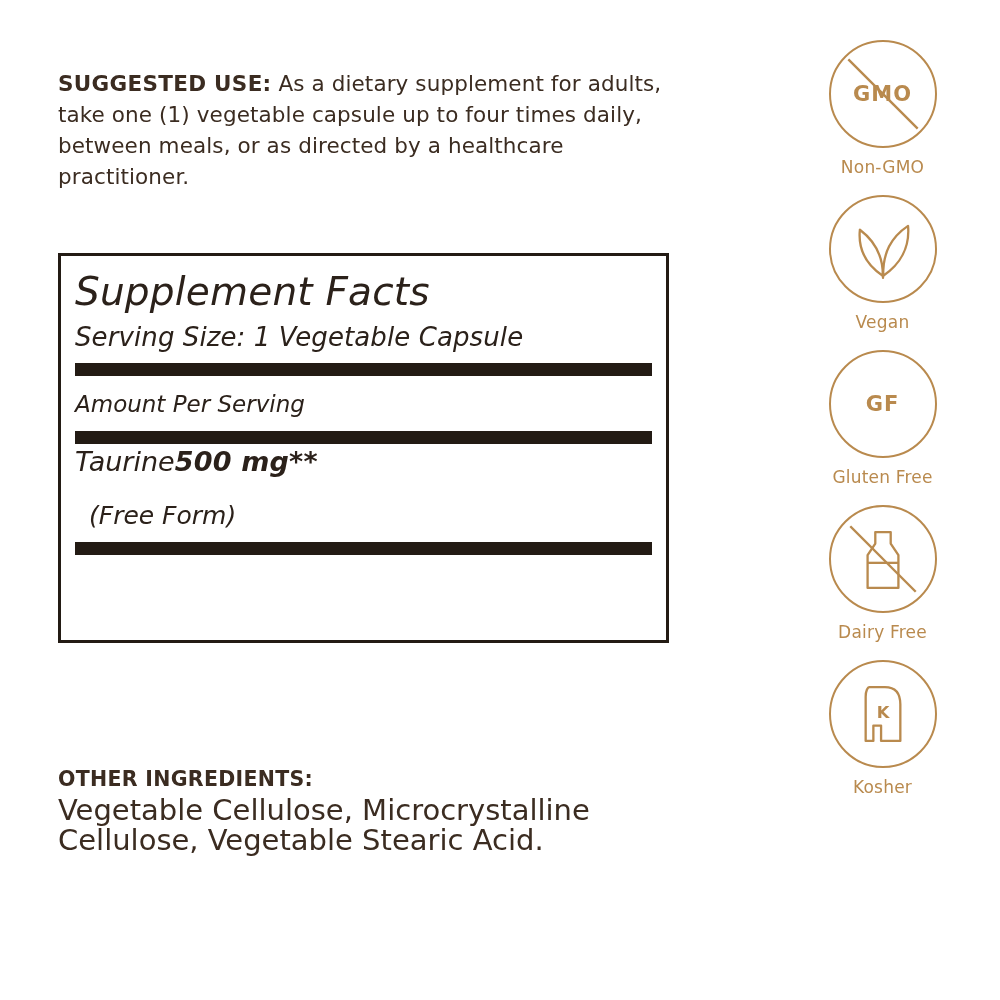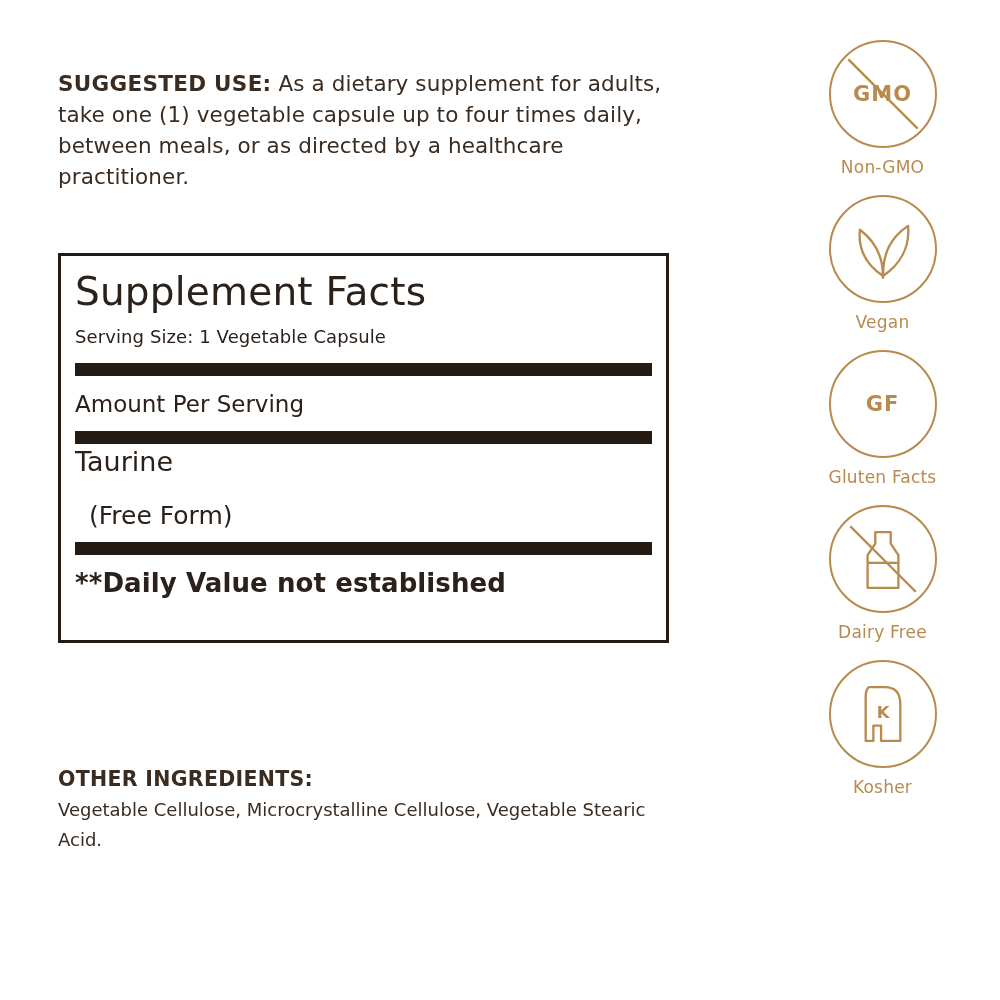--- a/index.html
+++ b/index.html
@@ -44,30 +44,31 @@
     position: absolute;
     left: 58px;
     top: 253px;
     width: 611px;
     height: 390px;
     border: 3px solid #231b14;
     background: #fff;
   }
   .sf-inner {
     padding: 8px 14px 0 14px;
+    font-style: italic;
   }
   .sf-title {
     font-size: 39px;
     line-height: 48px;
     color: #2b211a;
     letter-spacing: .2px;
     margin-top: 4px;
   }
   .sf-serving {
-    font-size: 18px;
+    font-size: 26px;
     line-height: 34px;
     color: #2b211a;
     margin-top: 4px;
     letter-spacing: .1px;
   }
   .rule-thick {
     height: 13px;
     background: #231b14;
     margin: 9px 0 0 0;
   }
@@ -119,21 +120,21 @@
     top: 767px;
     width: 620px;
   }
   .other-ing .oi-title {
     font-size: 20.5px;
     font-weight: bold;
     color: #3b2c21;
     letter-spacing: .3px;
   }
   .other-ing .oi-body {
-    font-size: 18px;
+    font-size: 29px;
     line-height: 30px;
     color: #3b2c21;
     margin-top: 4px;
   }
 
   
   .badges {
     position: absolute;
     left: 800px;
     top: 40px;
@@ -188,24 +189,24 @@
 
   <div class="sf-panel">
     <div class="sf-inner">
       <div class="sf-title">Supplement Facts</div>
       <div class="sf-serving">Serving Size: 1 Vegetable Capsule</div>
       <div class="rule-thick"></div>
       <div class="sf-aps">Amount Per Serving</div>
       <div class="rule-thick second"></div>
       <div class="sf-row">
         <span class="name">Taurine</span>
+        <span class="amount">500 mg**</span>
       </div>
       <div class="sf-subname">(Free Form)</div>
       <div class="rule-thick third"></div>
-      <div class="sf-footnote">**Daily Value not established</div>
     </div>
   </div>
 
   <div class="other-ing">
     <div class="oi-title">OTHER INGREDIENTS:</div>
     <div class="oi-body">Vegetable Cellulose, Microcrystalline Cellulose, Vegetable Stearic Acid.</div>
   </div>
 
   <div class="badges">
 
@@ -227,21 +228,21 @@
           <path d="M54 84 L54 70" stroke="#b98a4e" stroke-width="2.4" stroke-linecap="round"></path>
         </svg>
       </div>
       <div class="caption">Vegan</div>
     </div>
 
     <div class="badge">
       <div class="ring">
         <div class="txt">GF</div>
       </div>
-      <div class="caption">Gluten Facts</div>
+      <div class="caption">Gluten Free</div>
     </div>
 
     <div class="badge">
       <div class="ring">
         <svg viewBox="0 0 108 108" aria-hidden="true">
           <path d="M46 26 L62 26 L62 38 L70 50 L70 84 L38 84 L38 50 L46 38 Z" fill="none" stroke="#b98a4e" stroke-width="2.4" stroke-linejoin="round"></path>
           <line x1="38" y1="58" x2="70" y2="58" stroke="#b98a4e" stroke-width="2.4"></line>
           <line x1="20" y1="20" x2="88" y2="88" stroke="#b98a4e" stroke-width="2.5"></line>
         </svg>
       </div>

